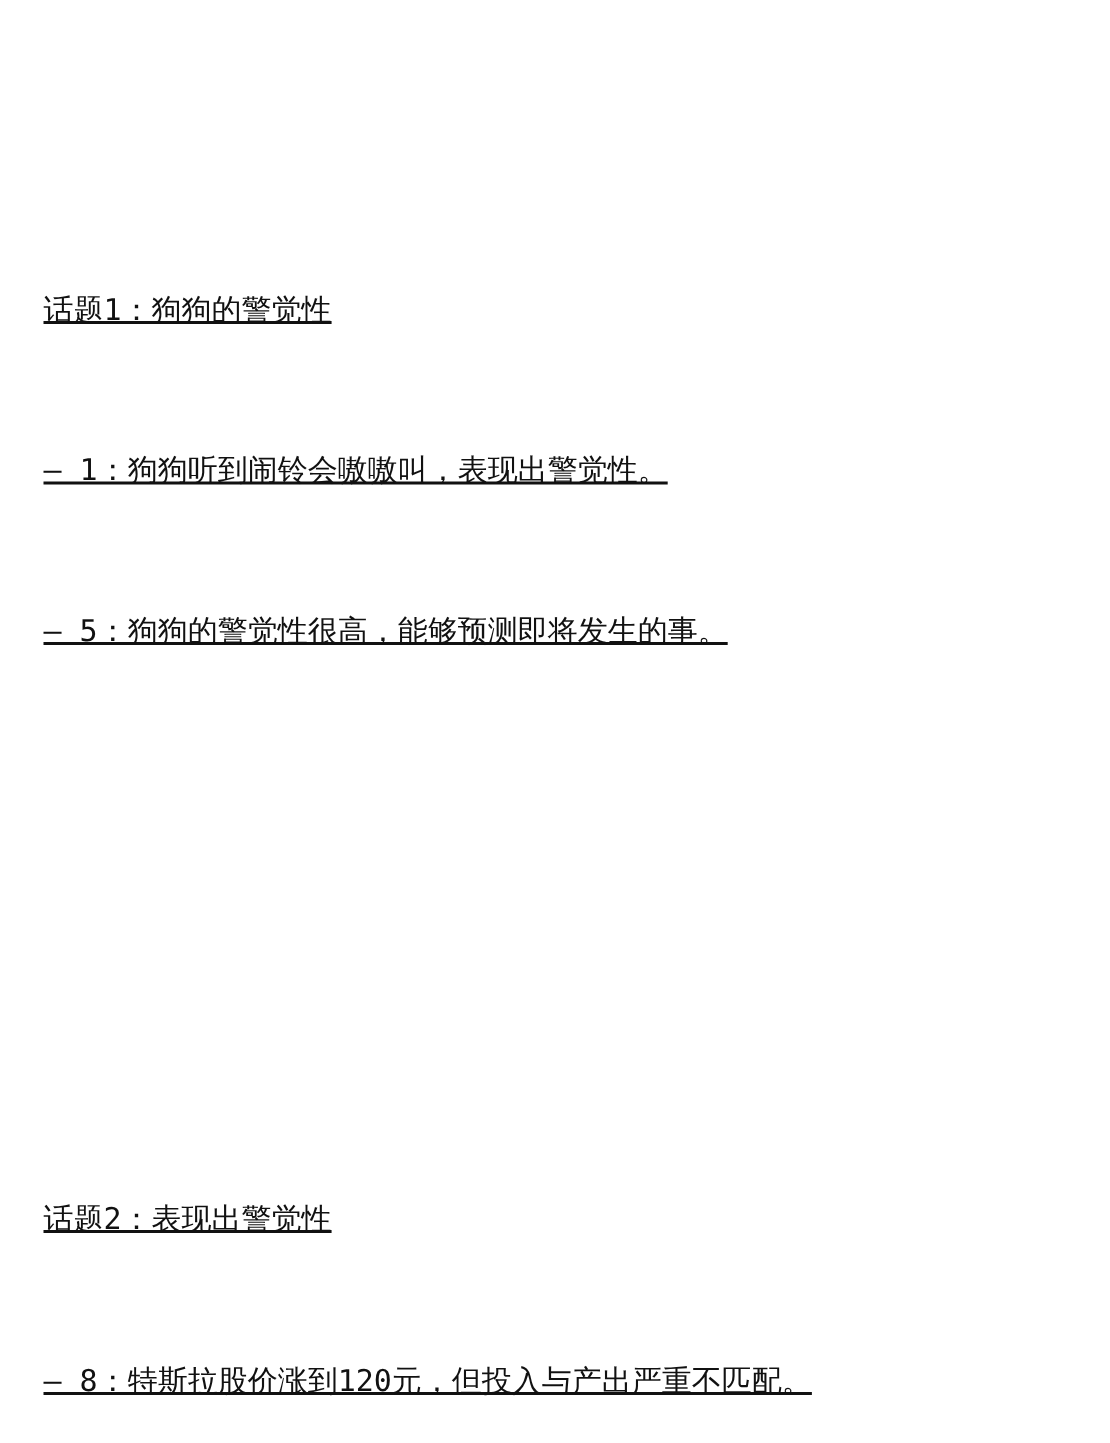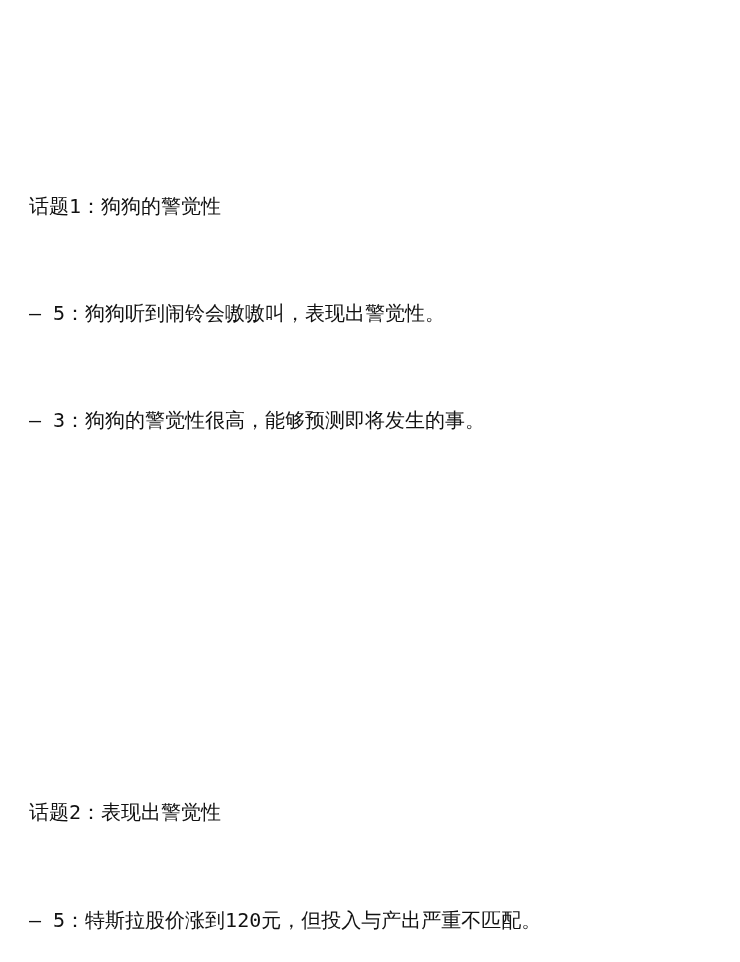--- a/index.html
+++ b/index.html
@@ -20,41 +20,42 @@
       right: 10px;
       font-family: "DejaVu Sans Mono", "Liberation Mono", monospace;
       font-size: 20px;
       line-height: 35.7px;
       color: #111111;
       white-space: pre;
     }
     .line {
       display: block;
       height: 35.7px;
+      text-decoration: underline;
     }
     .blank {
       display: block;
       height: 35.7px;
     }
   </style>
 </head>
 <body>
 
 <div class="doc">
 
   <div>
     <span class="line">话题1：狗狗的警觉性</span>
-    <span class="line">– 5：狗狗听到闹铃会嗷嗷叫，表现出警觉性。</span>
-    <span class="line">– 3：狗狗的警觉性很高，能够预测即将发生的事。</span>
+    <span class="line">– 1：狗狗听到闹铃会嗷嗷叫，表现出警觉性。</span>
+    <span class="line">– 5：狗狗的警觉性很高，能够预测即将发生的事。</span>
   </div>
   <span class="blank"></span>
 
   <div>
     <span class="line">话题2：表现出警觉性</span>
-    <span class="line">– 5：特斯拉股价涨到120元，但投入与产出严重不匹配。</span>
+    <span class="line">– 8：特斯拉股价涨到120元，但投入与产出严重不匹配。</span>
     
   </div>
   
 
   
   
 
   
   
 

